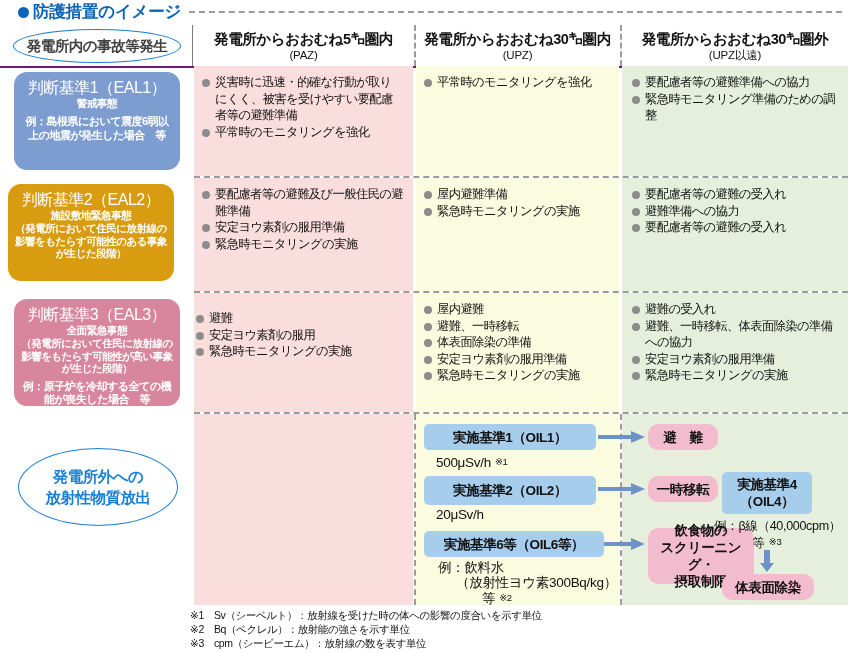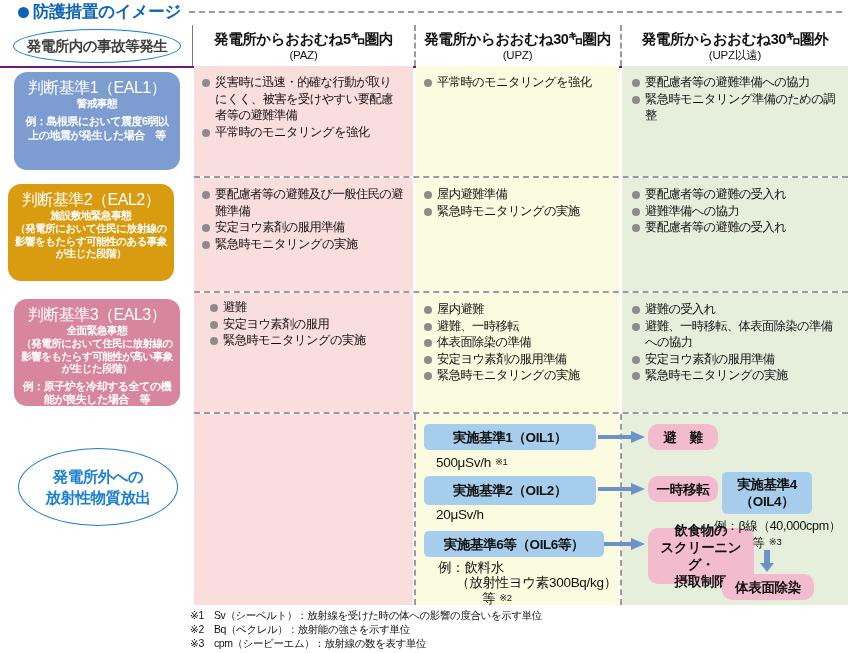--- a/index.html
+++ b/index.html
@@ -368,21 +368,21 @@
 <div class="row-cell cell-upz col2" style="top:293px; height:119px;"></div>
 <div class="row-cell cell-out col3" style="top:293px; height:119px;"></div>
 
 <div class="eal-box eal-3" style="left:14px; top:299px; width:166px; height:107px;">
   <div class="eal-title">判断基準3（EAL3）</div>
   <div class="eal-state">全面緊急事態</div>
   <div class="eal-desc">（発電所において住民に放射線の影響をもたらす可能性が高い事象が生じた段階）</div>
   <div class="eal-ex">例：原子炉を冷却する全ての機能が喪失した場合　等</div>
 </div>
 
-<div class="bl col1" style="top:299px; padding:0 10px 0 16px;">
+<div class="bl col1" style="top:310px; padding:0 10px 0 2px;">
   <div class="bl-item">避難</div>
   <div class="bl-item">安定ヨウ素剤の服用</div>
   <div class="bl-item">緊急時モニタリングの実施</div>
 </div>
 <div class="bl col2" style="top:301px; padding:0 8px 0 8px;">
   <div class="bl-item">屋内避難</div>
   <div class="bl-item">避難、一時移転</div>
   <div class="bl-item">体表面除染の準備</div>
   <div class="bl-item">安定ヨウ素剤の服用準備</div>
   <div class="bl-item">緊急時モニタリングの実施</div>

